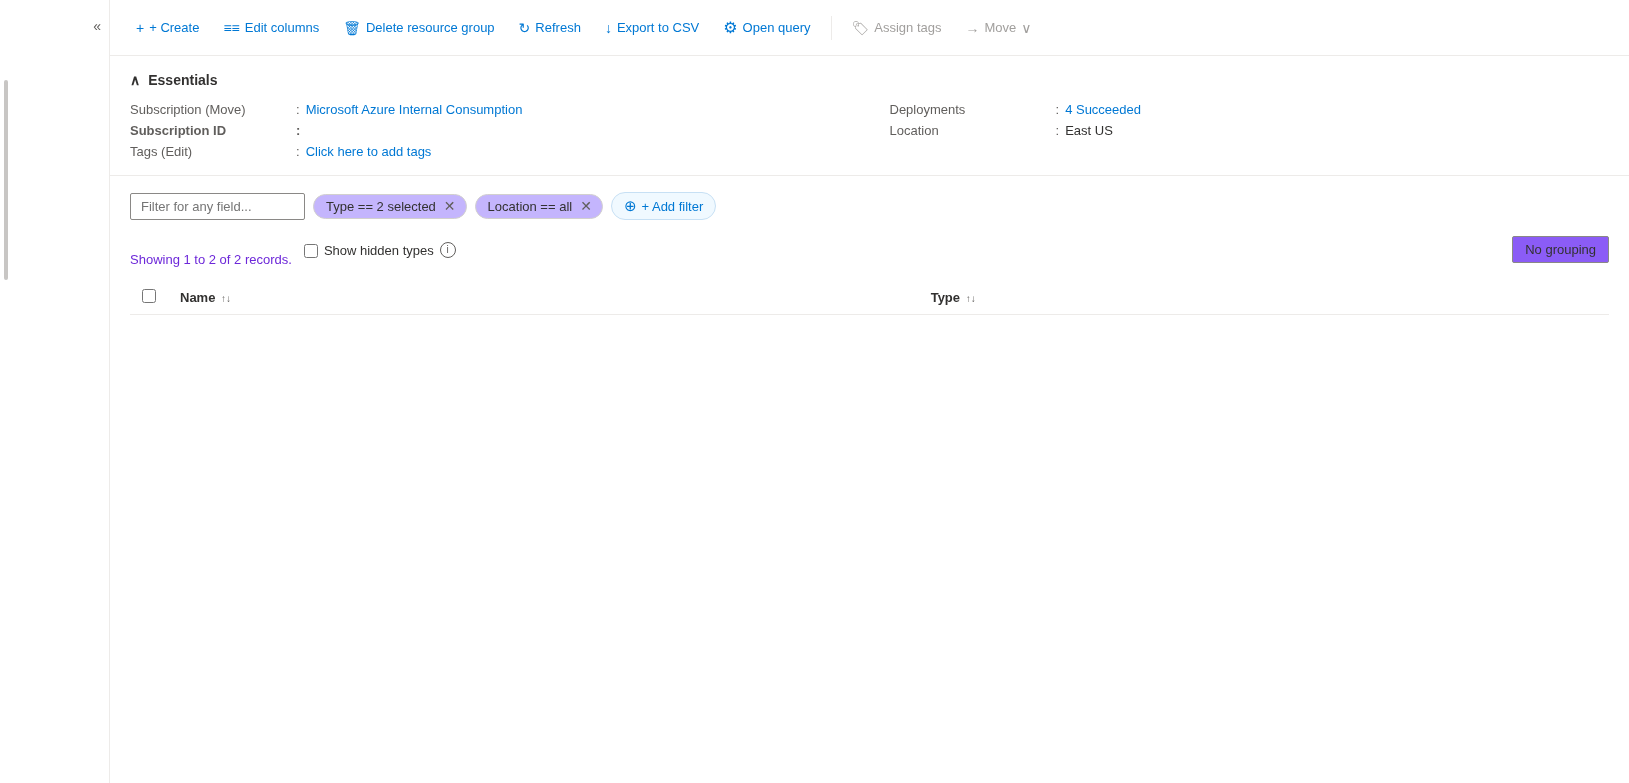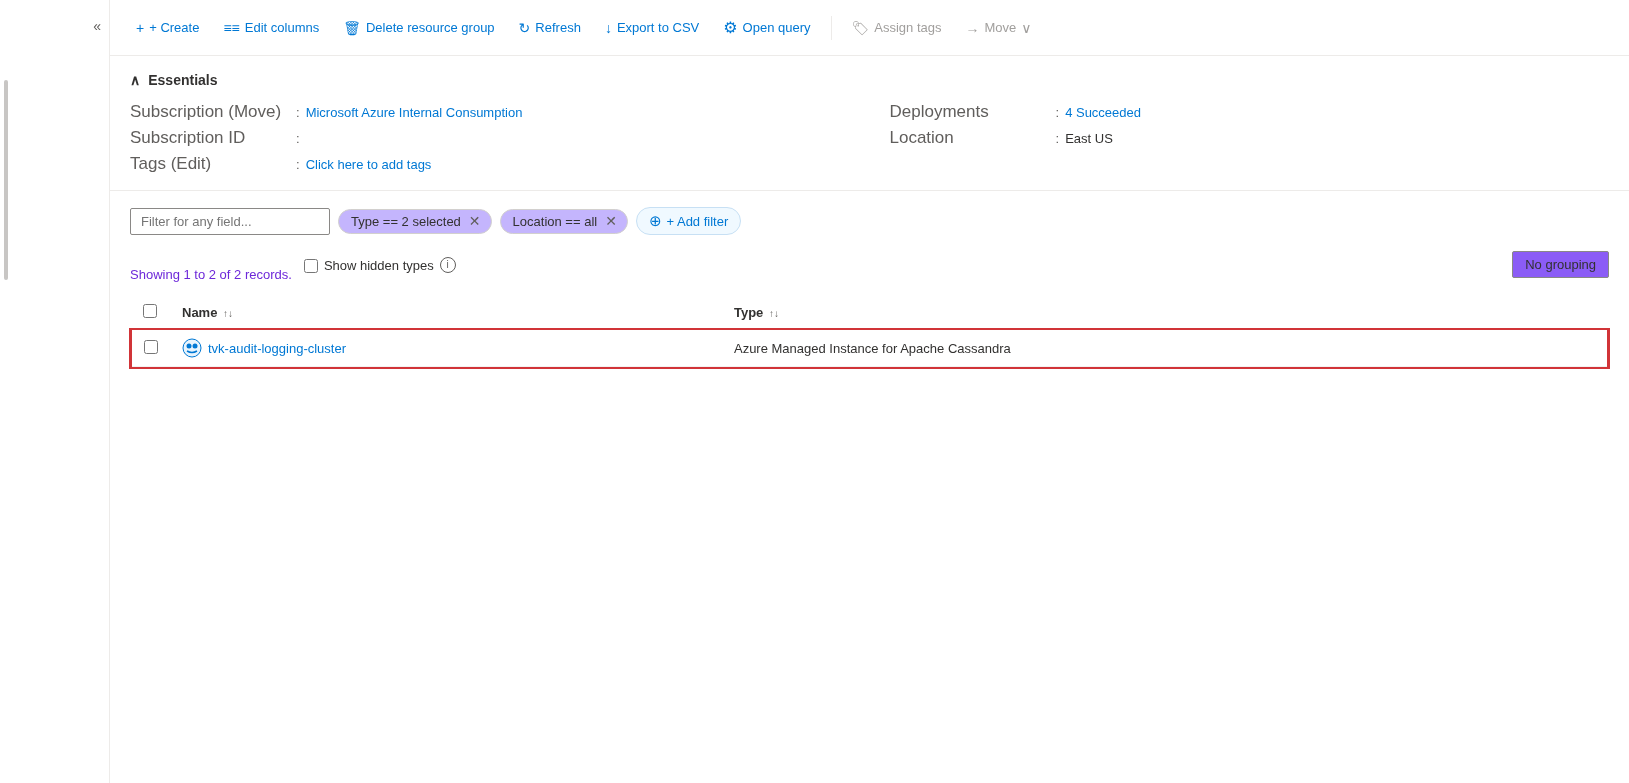--- a/index.html
+++ b/index.html
@@ -18,35 +18,35 @@
     .toolbar-btn { display: flex; align-items: center; gap: 5px; padding: 6px 10px; background: none; border: none; cursor: pointer; color: #0078d4; font-size: 13px; border-radius: 2px; white-space: nowrap; }
     .toolbar-btn .icon { font-size: 14px; }
     .toolbar-divider { width: 1px; height: 24px; background: #edebe9; margin: 0 6px; }
     .toolbar-btn-gray { color: #a19f9d; }
 
     .essentials-section { padding: 16px 20px; border-bottom: 1px solid #edebe9; flex-shrink: 0; }
     .essentials-header { display: flex; align-items: center; gap: 8px; font-size: 14px; font-weight: 600; margin-bottom: 14px; cursor: pointer; }
 
     .essentials-grid { display: grid; grid-template-columns: 1fr 1fr; gap: 6px 40px; }
     .essentials-row { display: flex; align-items: baseline; gap: 0; }
-    .essentials-label { color: #605e5c; min-width: 160px; font-size: 17px; }
+    .essentials-label { color: #605e5c; min-width: 160px; font-size: 13px; }
     .essentials-colon { color: #605e5c; margin: 0 6px; }
     .essentials-value { font-size: 13px; color: #323130; }
     .essentials-link { color: #0078d4; text-decoration: none; cursor: pointer; }
     .essentials-succeeded { color: #0078d4; }
 
     .tabs-section { padding: 0 20px; flex-shrink: 0; }
     .tabs { display: flex; gap: 0; margin-top: 16px; }
     .tab { padding: 8px 16px 10px 0; font-size: 14px; cursor: pointer; border-bottom: 2px solid transparent; color: #605e5c; margin-right: 16px; }
     .tab.active { border-bottom: 2px solid #0078d4; color: #323130; font-weight: 600; }
 
     .resources-content { padding: 16px 20px; flex: 1; overflow: auto; }
 
     .filter-bar { display: flex; align-items: center; gap: 8px; margin-bottom: 12px; flex-wrap: wrap; }
-    .filter-input { border: 1px solid #8a8886; border-radius: 2px; padding: 5px 10px; font-size: 13px; width: 200px; outline: none; }
+    .filter-input { border: 1px solid #8a8886; border-radius: 2px; padding: 5px 10px; font-size: 13px; width: 175px; outline: none; }
     .filter-tag { display: flex; align-items: center; gap: 6px; background: #c4b5fd; border: 1px solid #d2d0ce; border-radius: 16px; padding: 4px 10px 4px 12px; font-size: 13px; cursor: default; }
     .filter-tag .close-btn { cursor: pointer; color: #605e5c; font-size: 14px; line-height: 1; margin-left: 2px; }
     .add-filter-btn { display: flex; align-items: center; gap: 5px; background: #f0f9ff; border: 1px solid #c7e0f4; border-radius: 16px; padding: 4px 12px; font-size: 13px; color: #0078d4; cursor: pointer; }
     .checkbox-small { width: 14px; height: 14px; border: 1px solid #8a8886; border-radius: 2px; cursor: pointer; flex-shrink: 0; }
 
     .no-grouping-btn { margin-left: auto; border: 1px solid #8a8886; background: #8b5cf6; padding: 5px 12px; font-size: 13px; border-radius: 2px; cursor: pointer; color: #323130; }
 
     .table { width: 100%; border-collapse: collapse; }
     .table th { text-align: left; padding: 8px 12px; font-weight: 600; font-size: 13px; color: #323130; border-bottom: 1px solid #edebe9; background: #fff; }
     .table td { padding: 8px 12px; font-size: 13px; border-bottom: 1px solid #f3f2f1; vertical-align: middle; }
@@ -127,21 +127,21 @@
         <span>Essentials</span>
       </div>
       <div class="essentials-grid">
 
         <div>
           <div class="essentials-row">
             <span class="essentials-label">Subscription (Move)</span>
             <span class="essentials-colon">:</span>
             <a class="essentials-link">Microsoft Azure Internal Consumption</a>
           </div>
-          <div class="essentials-row" style="margin-top:6px;">
+          <div class="essentials-row" style="margin-top:6px;font-weight:bold;">
             <span class="essentials-label">Subscription ID</span>
             <span class="essentials-colon">:</span>
             <span class="essentials-value"></span>
           </div>
           <div class="essentials-row" style="margin-top:6px;">
             <span class="essentials-label">Tags (Edit)</span>
             <span class="essentials-colon">:</span>
             <a class="essentials-link">Click here to add tags</a>
           </div>
         </div>
@@ -205,40 +205,18 @@
               <span class="sort-icon">↑↓</span>
             </th>
             <th>
               <span>Type</span>
               <span class="sort-icon">↑↓</span>
             </th>
           </tr>
         </thead>
         <tbody>
 
-          <tr class="resource-row-highlighted" style="outline: 2px solid #d13438;">
-            <td>
-              <input type="checkbox" class="row-checkbox" style="">
-            </td>
-            <td>
-              <div class="name-cell">
-                <span class="resource-icon" style="color:#0078d4; font-size:18px;">
-
-                  <svg width="20" height="20" viewBox="0 0 20 20" xmlns="http://www.w3.org/2000/svg">
-                    <circle cx="10" cy="10" r="9" fill="#e8f4fd" stroke="#0078d4" stroke-width="1"></circle>
-                    <circle cx="7" cy="8" r="2.5" fill="#0078d4"></circle>
-                    <circle cx="13" cy="8" r="2.5" fill="#0078d4"></circle>
-                    <path d="M5 13 Q10 16 15 13" stroke="#0078d4" stroke-width="1.5" fill="none"></path>
-                  </svg>
-                </span>
-                <a class="resource-name-link">tvk-audit-logging-cluster</a>
-              </div>
-            </td>
-            <td>
-              <span>Azure Managed Instance for Apache Cassandra</span>
-            </td>
-          </tr>
 
         </tbody>
       </table>
     </div>
   </div>
 </div>
 
 </body></html>

